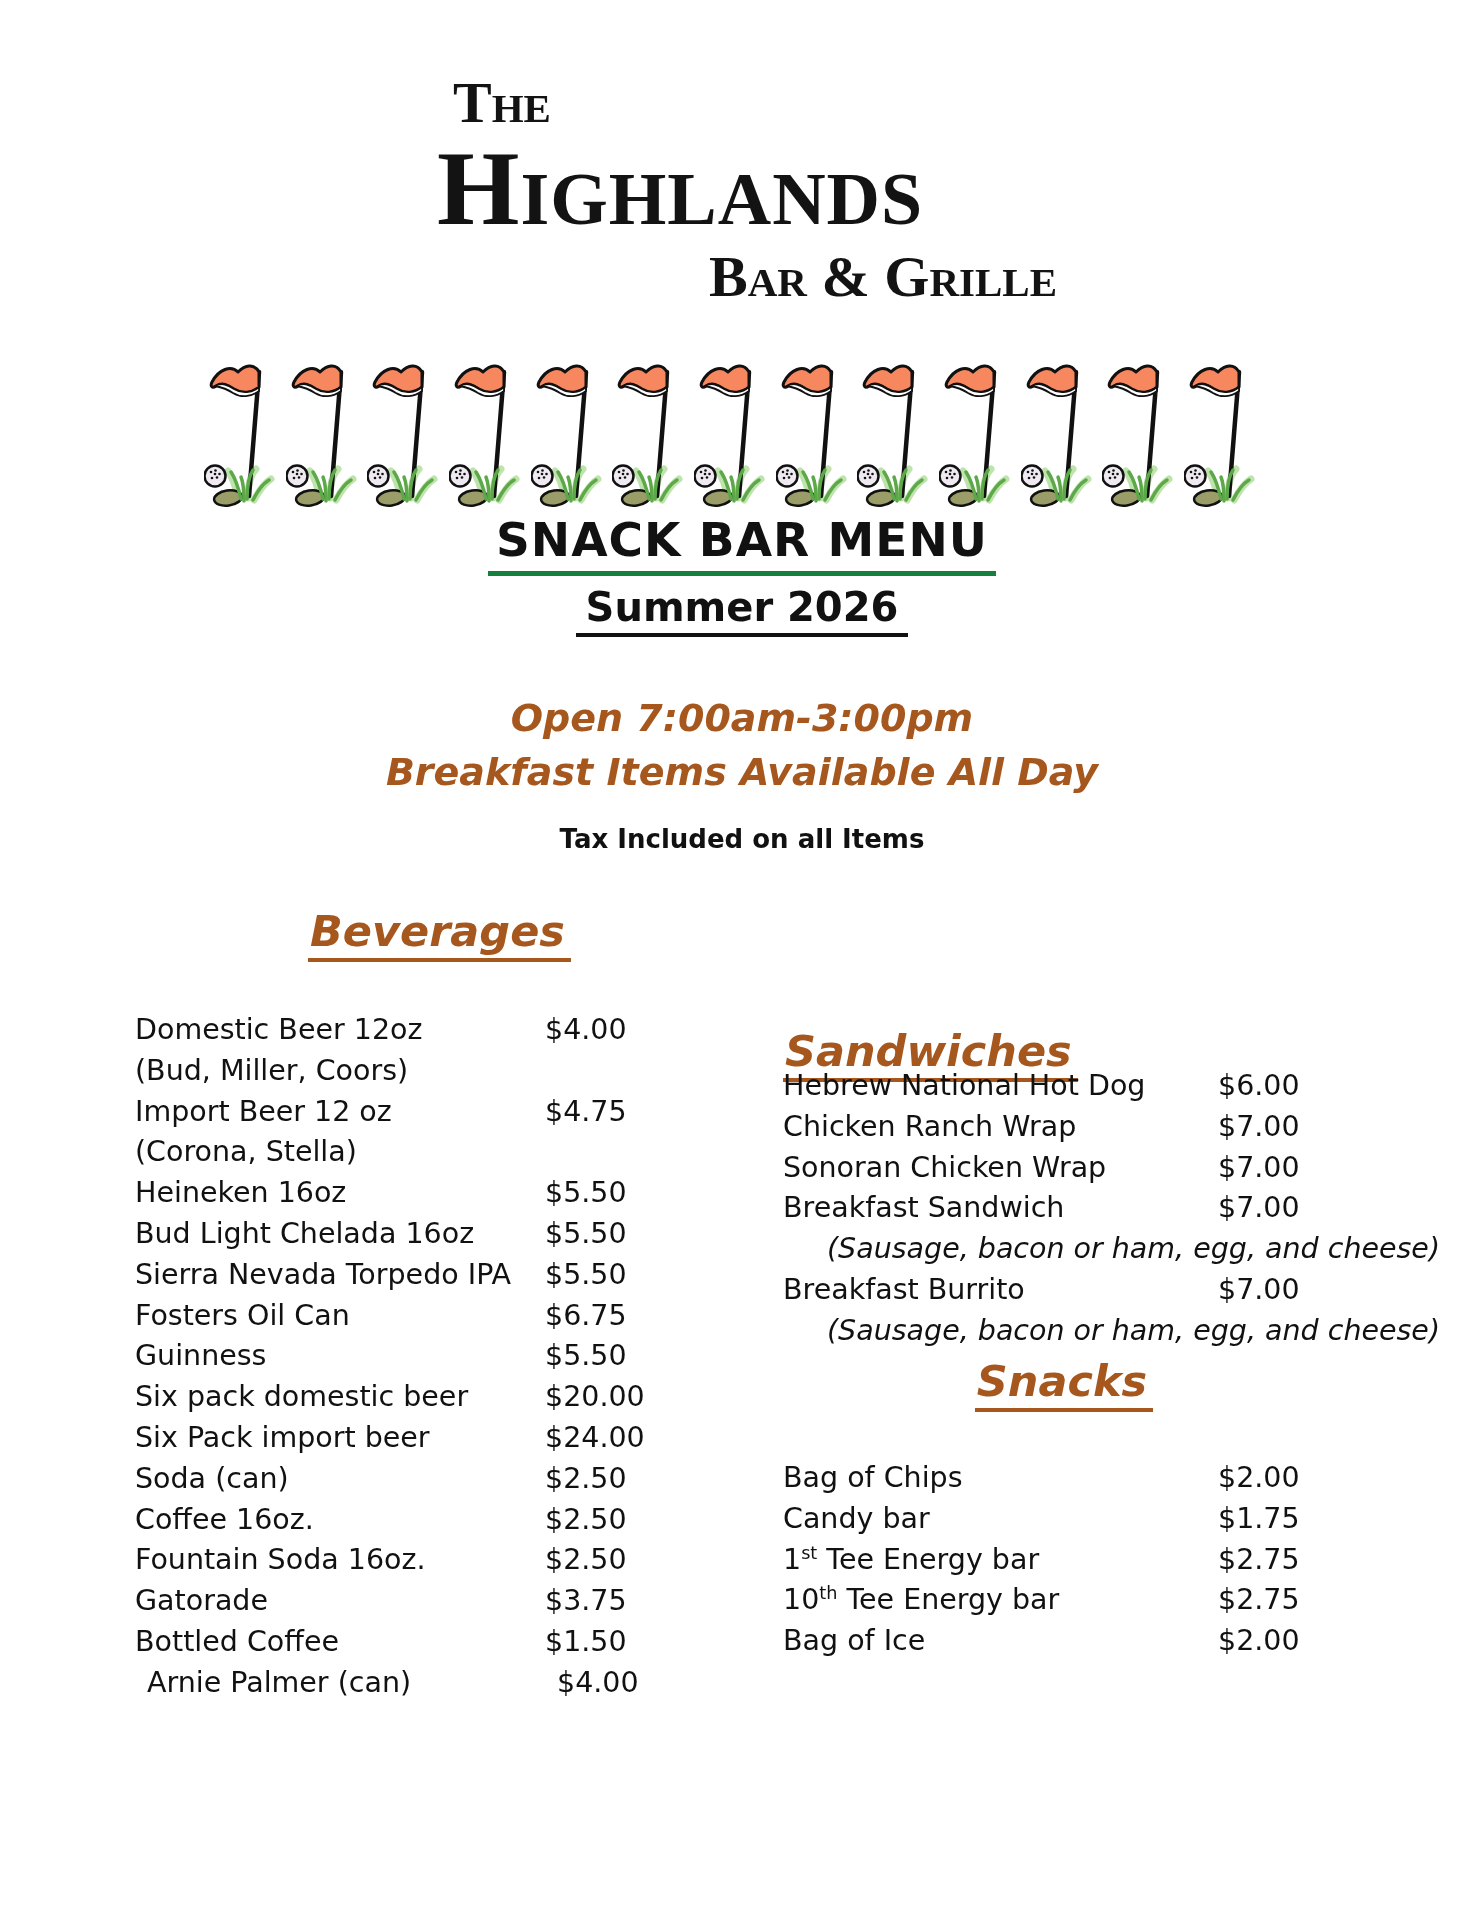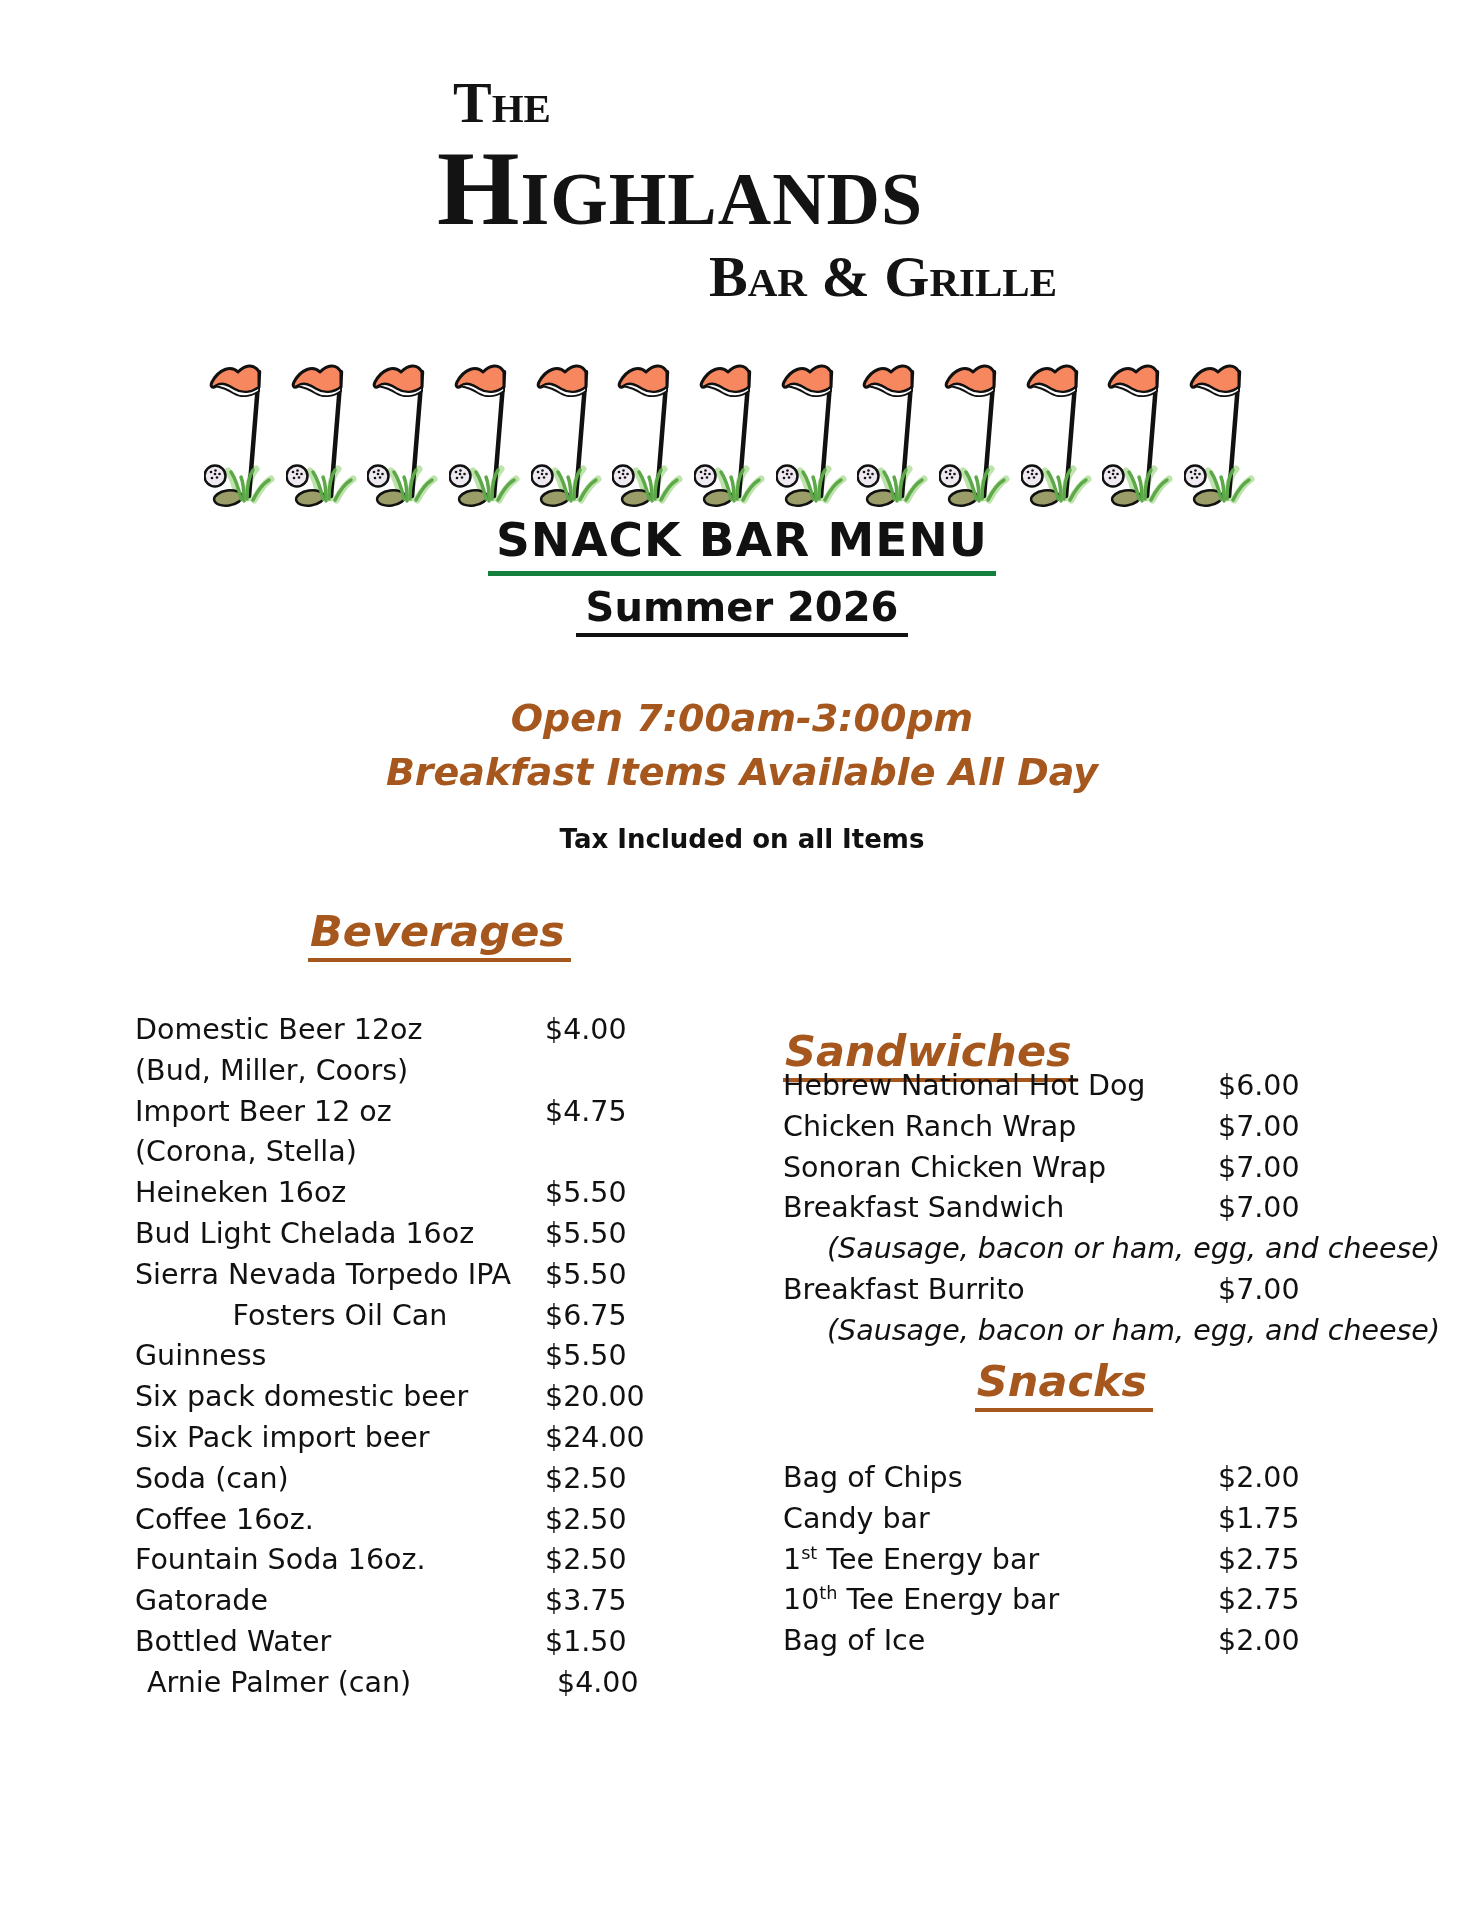--- a/index.html
+++ b/index.html
@@ -370,21 +370,21 @@
     </div>
     <div class="menu-row">
       <span class="iname" style="width: 410px;">Bud Light Chelada 16oz</span>
       <span class="iprice">$5.50</span>
     </div>
     <div class="menu-row">
       <span class="iname" style="width: 410px;">Sierra Nevada Torpedo IPA</span>
       <span class="iprice">$5.50</span>
     </div>
     <div class="menu-row">
-      <span class="iname" style="width: 410px; text-align: center;">Fosters Oil Can</span>
+      <span class="iname" style="width: 410px;">Fosters Oil Can</span>
       <span class="iprice">$6.75</span>
     </div>
     <div class="menu-row">
       <span class="iname" style="width: 410px;">Guinness</span>
       <span class="iprice">$5.50</span>
     </div>
     <div class="menu-row">
       <span class="iname" style="width: 410px;">Six pack domestic beer</span>
       <span class="iprice">$20.00</span>
     </div>
@@ -402,21 +402,21 @@
     </div>
     <div class="menu-row">
       <span class="iname" style="width: 410px;">Fountain Soda 16oz.</span>
       <span class="iprice">$2.50</span>
     </div>
     <div class="menu-row">
       <span class="iname" style="width: 410px;">Gatorade</span>
       <span class="iprice">$3.75</span>
     </div>
     <div class="menu-row">
-      <span class="iname" style="width: 410px;">Bottled Water</span>
+      <span class="iname" style="width: 410px;">Bottled Coffee</span>
       <span class="iprice">$1.50</span>
     </div>
     <div class="menu-row">
       <span class="iname" style="width: 410px; margin-left: 12px;">Arnie Palmer (can)</span>
       <span class="iprice">$4.00</span>
     </div>
   </div>
 <div id="sandwiches-list" class="mlist">
     <div class="menu-row">
       <span class="iname" style="width: 435px;">Hebrew National Hot Dog</span>

